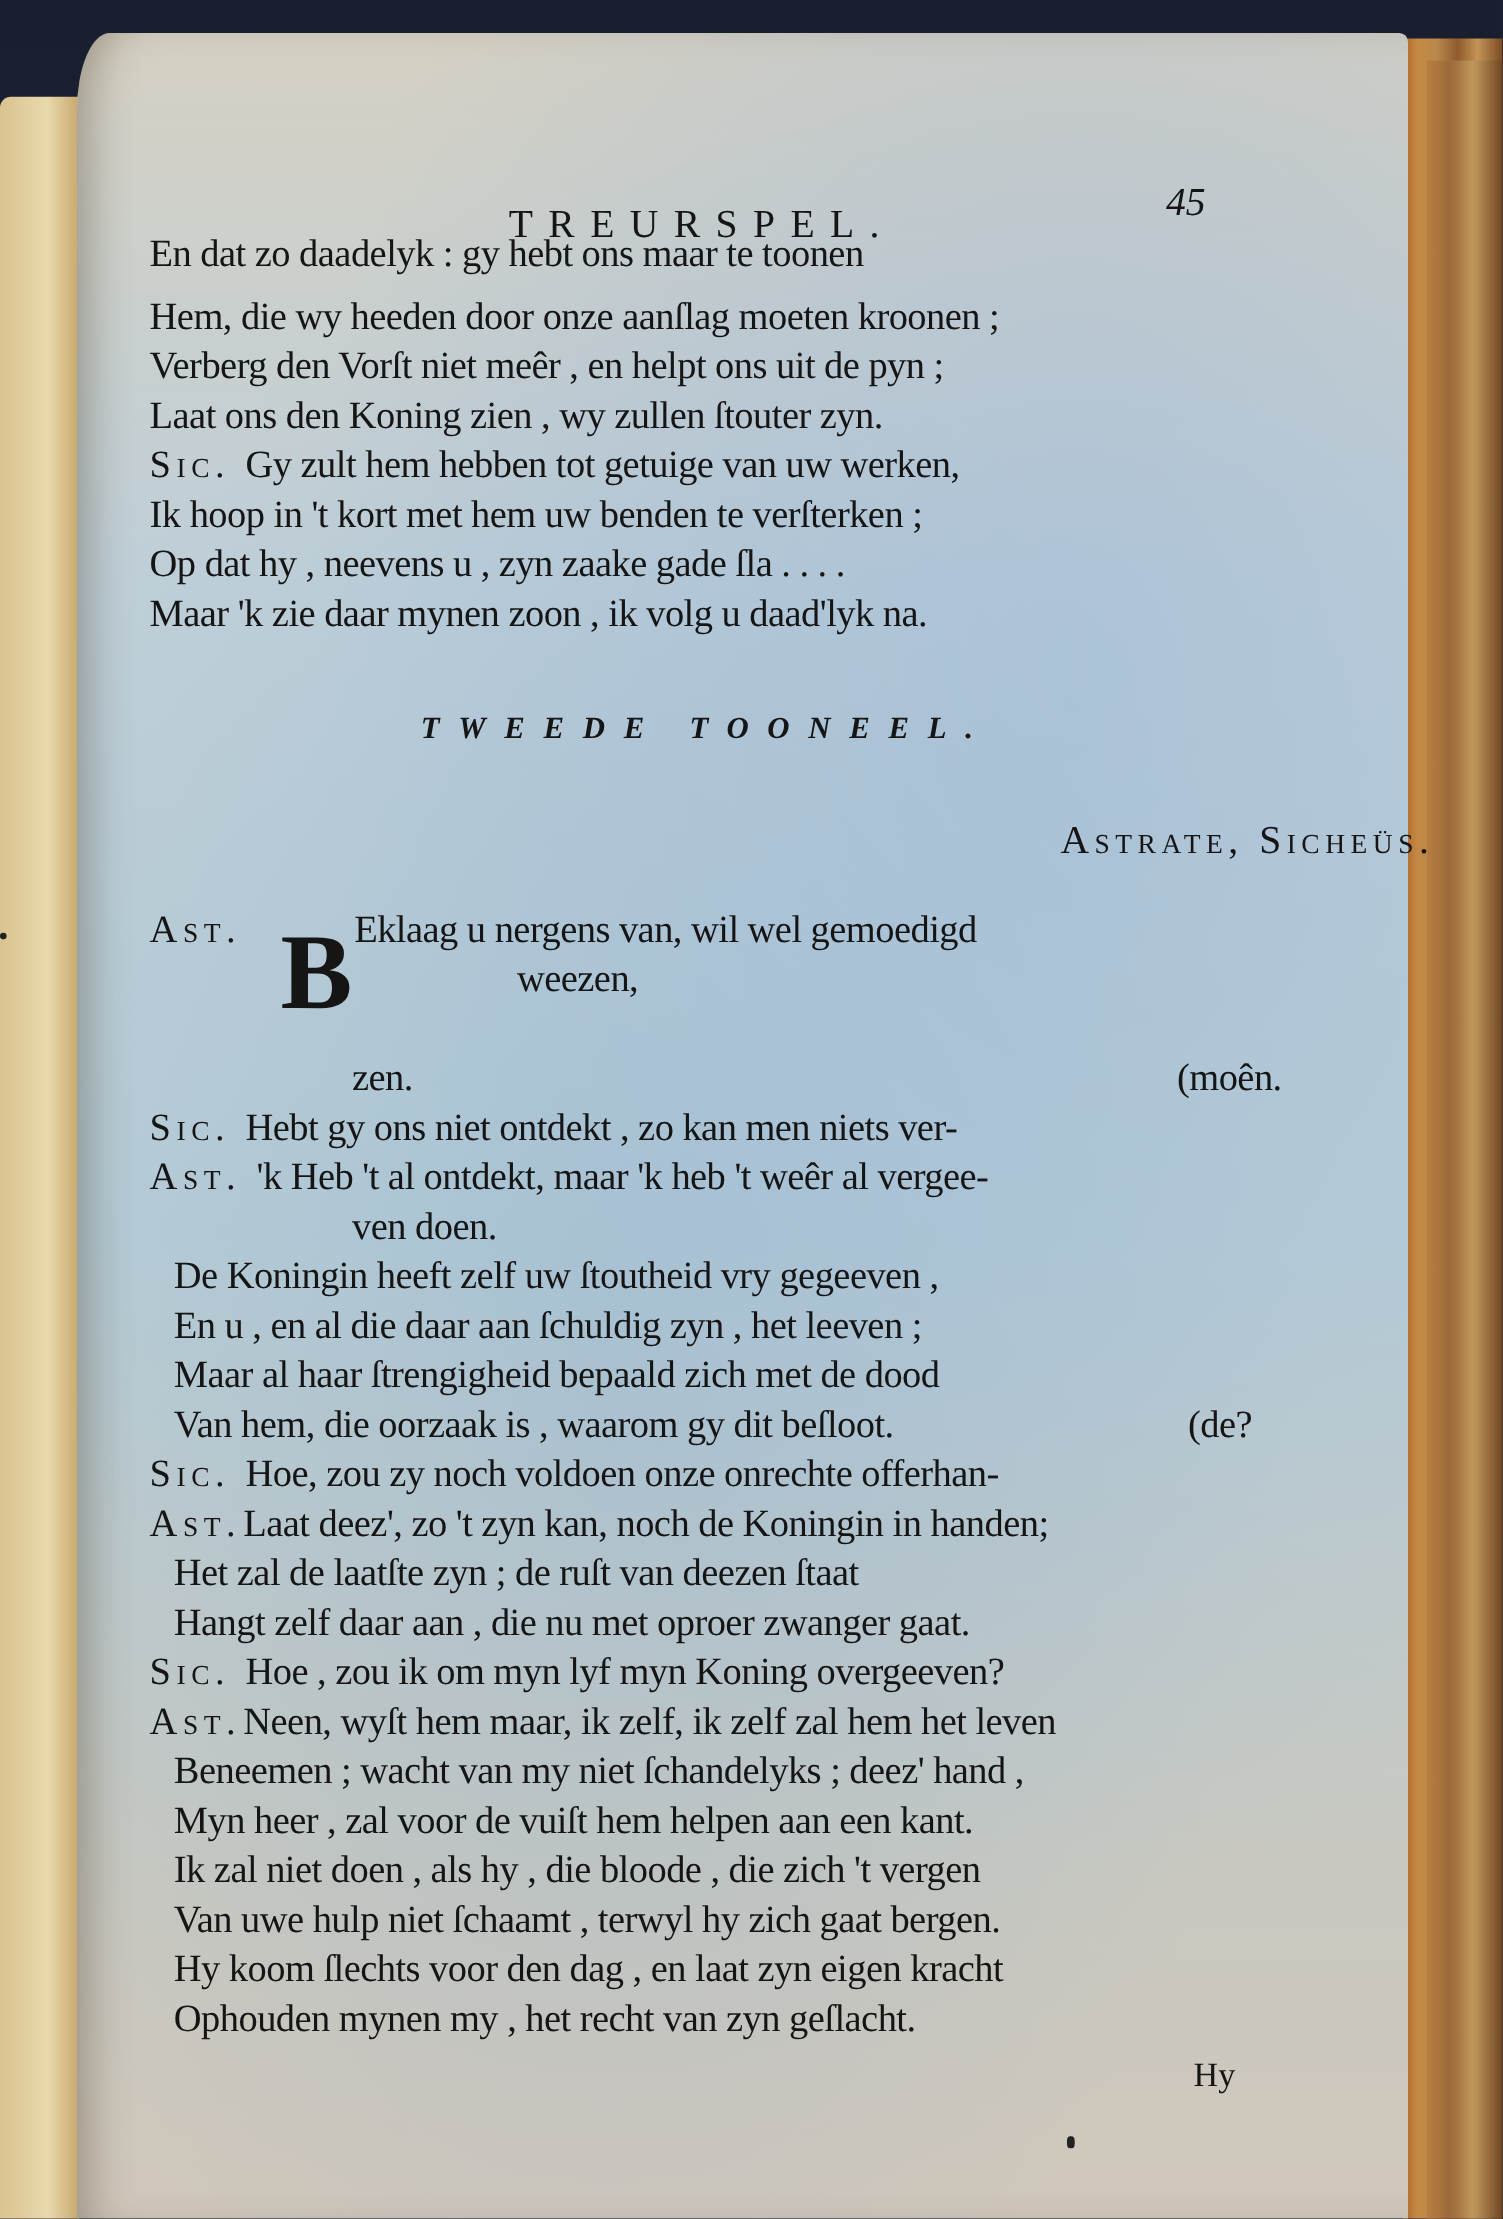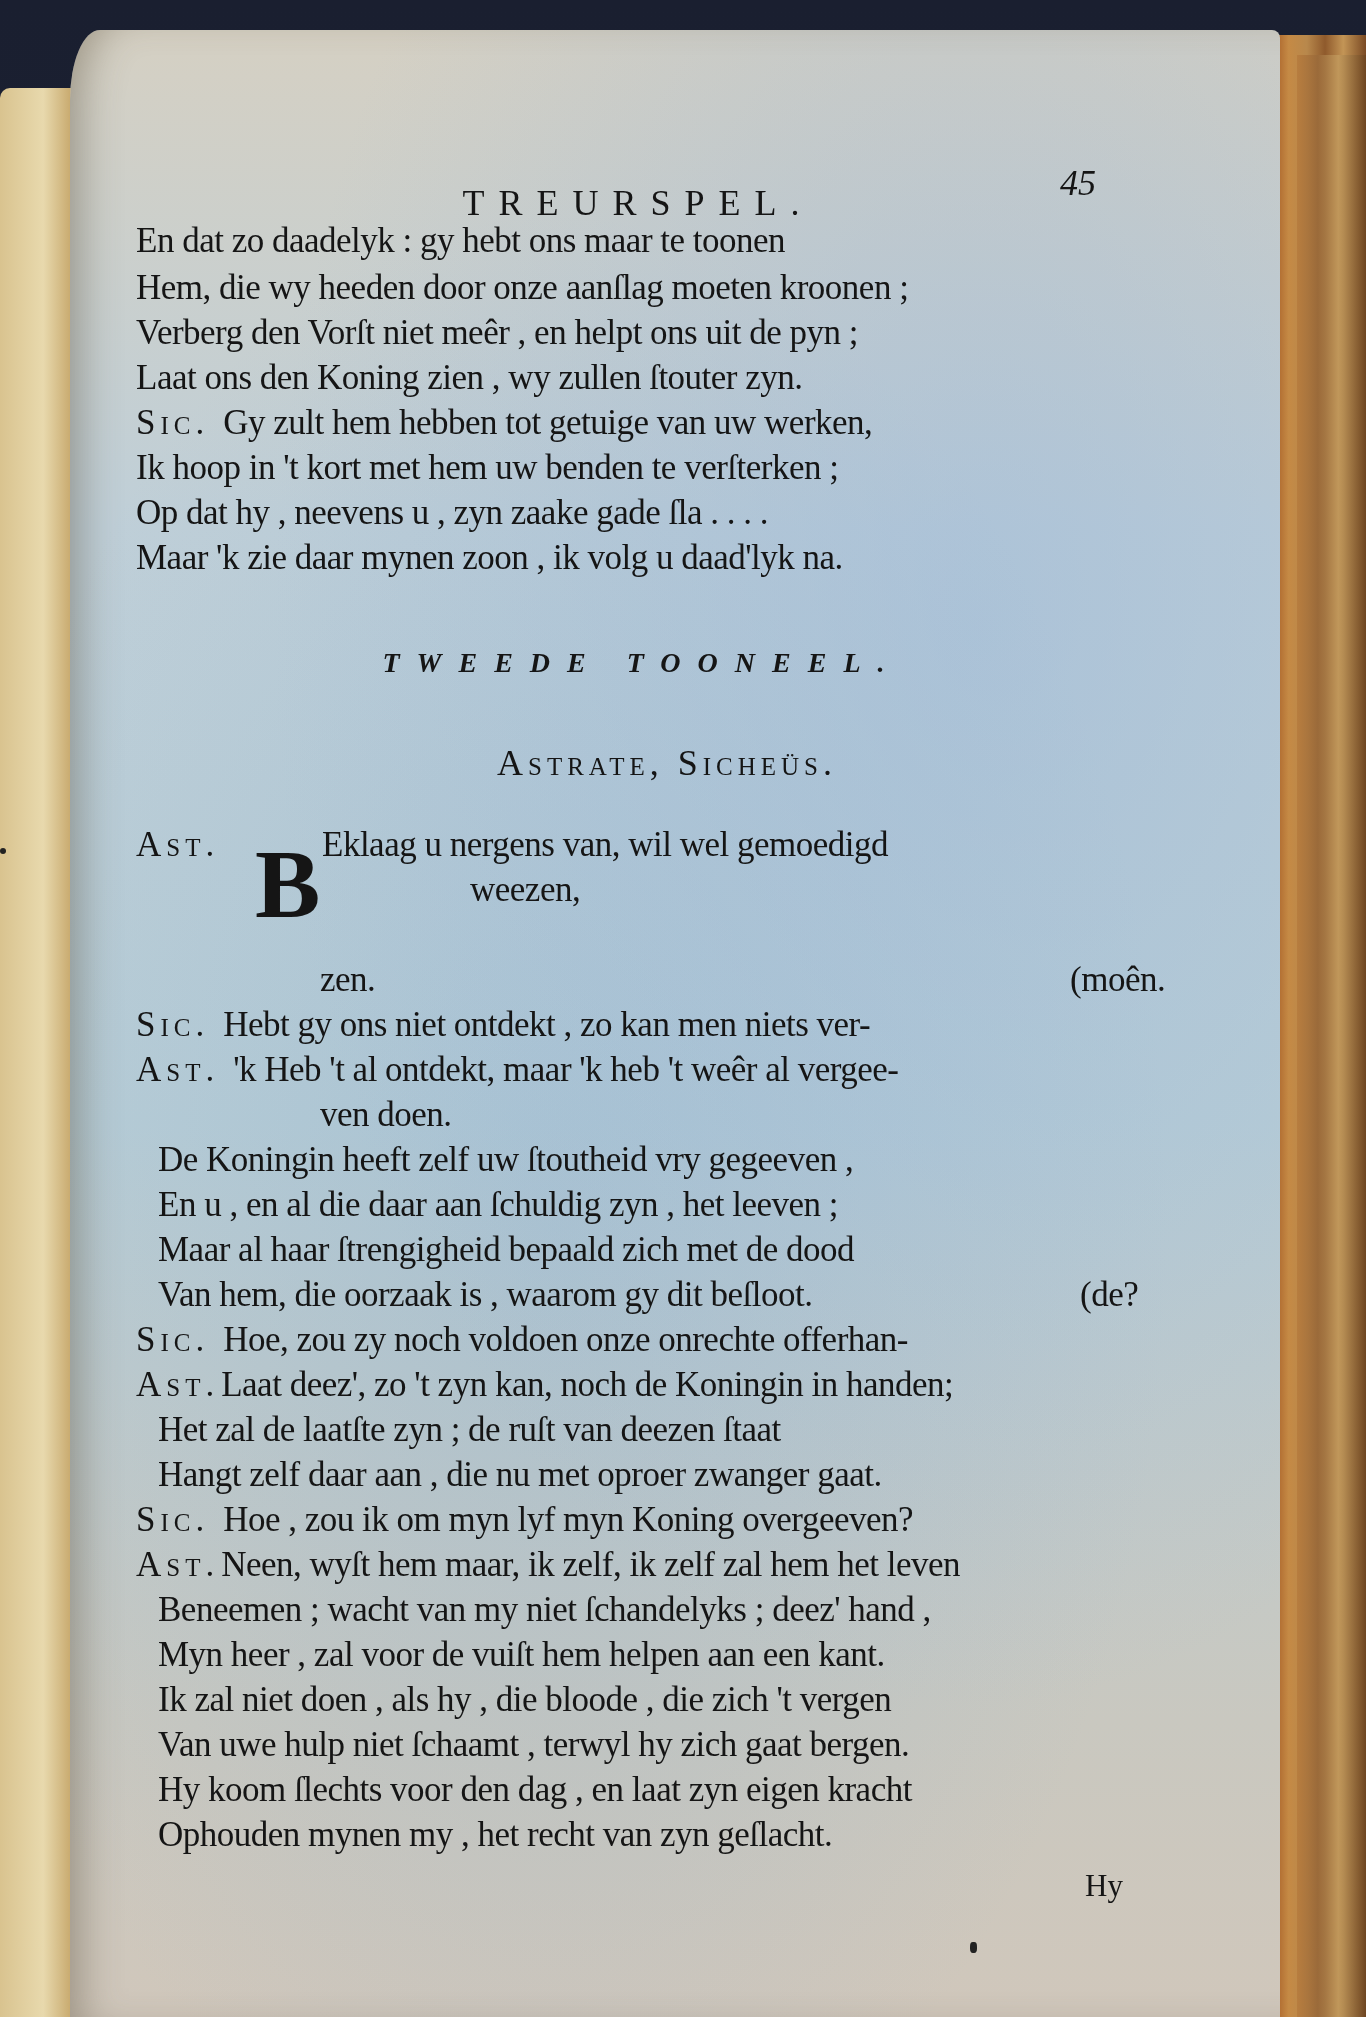--- a/index.html
+++ b/index.html
@@ -35,21 +35,21 @@
   .running-head span { display:inline-block; margin-left:-80px; }
   .page-number { left:990px; top:132px; font-size:36px; font-style:italic;text-align:center; }
 
   .line { left:66px; font-size:35px; line-height:45px; letter-spacing:-0.5px; }
   .speaker { letter-spacing:5px; font-variant:small-caps; margin-right:14px; }
   .indent { padding-left:22px; }
 
   .scene-title { left:0; width:1204px; text-align:center; top:617px;
     font-size:28px; font-style:italic; font-weight:bold; letter-spacing:17px; }
   .scene-title span { display:inline-block; margin-left:-60px; }
-  .characters { left:0; width:1234px; text-align:center; top:712px;
+  .characters { left:0; width:1234px; text-align:right; top:712px;
     font-size:36px; font-variant:small-caps; letter-spacing:5px; }
   .characters span { display:inline-block; margin-left:-40px; }
 
   .dropcap { position:absolute; left:185px; top:805px; font-size:98px; font-weight:bold; line-height:1; color:#151515; }
   .catchword { left:1015px; top:1838px; font-size:31px; }
   .dot { position:absolute; left:900px; top:1912px; width:7px; height:11px; background:#222; border-radius:40%; }
 </style>
 </head>
 <body>
 
@@ -57,21 +57,21 @@
 <div class="left-page">
   <div class="left-mark"></div>
 </div>
 <div class="fore-edge"></div>
 <div class="fore-edge-2"></div>
 
 <div class="page">
   <div class="ink running-head"><span>TREURSPEL.</span></div>
   <div class="ink page-number">45</div>
 
-  <div class="ink line" style="top:188px">En dat zo daadelyk : gy hebt ons maar te toonen</div>
+  <div class="ink line" style="top:178px">En dat zo daadelyk : gy hebt ons maar te toonen</div>
   <div class="ink line" style="top:235px">Hem, die wy heeden door onze aanſlag moeten kroonen ;</div>
   <div class="ink line" style="top:280px">Verberg den Vorſt niet meêr , en helpt ons uit de pyn ;</div>
   <div class="ink line" style="top:325px">Laat ons den Koning zien , wy zullen ſtouter zyn.</div>
   <div class="ink line" style="top:370px">
     <span class="speaker">Sic.</span><span>Gy zult hem hebben tot getuige van uw werken,</span>
   </div>
   <div class="ink line" style="top:415px">Ik hoop in 't kort met hem uw benden te verſterken ;</div>
   <div class="ink line" style="top:460px">Op dat hy , neevens u , zyn zaake gade ſla . . . .</div>
   <div class="ink line" style="top:505px">Maar 'k zie daar mynen zoon , ik volg u daad'lyk na.</div>
 

